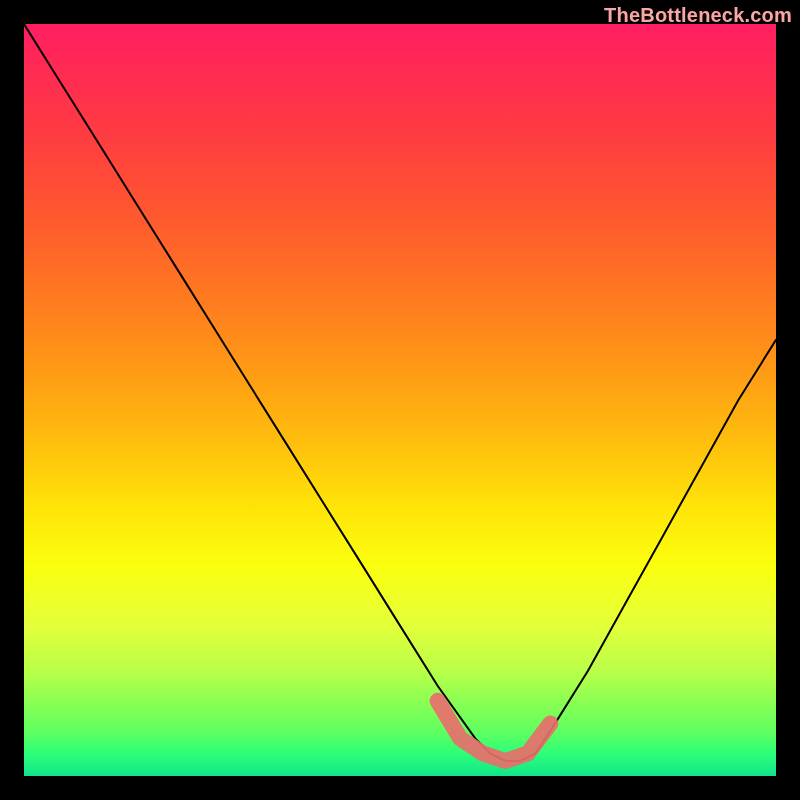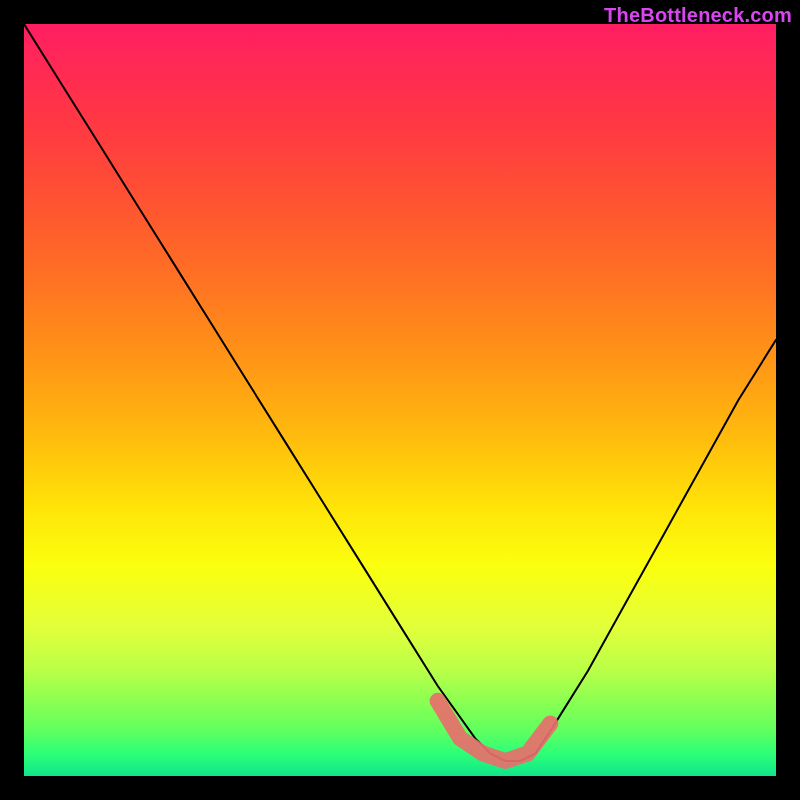--- a/index.html
+++ b/index.html
@@ -64,21 +64,21 @@
     stroke-linecap: round;
     stroke-linejoin: round;
     opacity: 0.92;
   }
   .watermark {
     position: absolute;
     top: 4px;
     right: 8px;
     font-size: 20px;
     font-weight: 600;
-    color: #d946ef;
+    color: #fca5a5;
     letter-spacing: 0.2px;
     user-select: none;
   }
 </style>
 </head>
 <body>
 
 <div class="stage">
 
   <div class="watermark">TheBottleneck.com</div>

